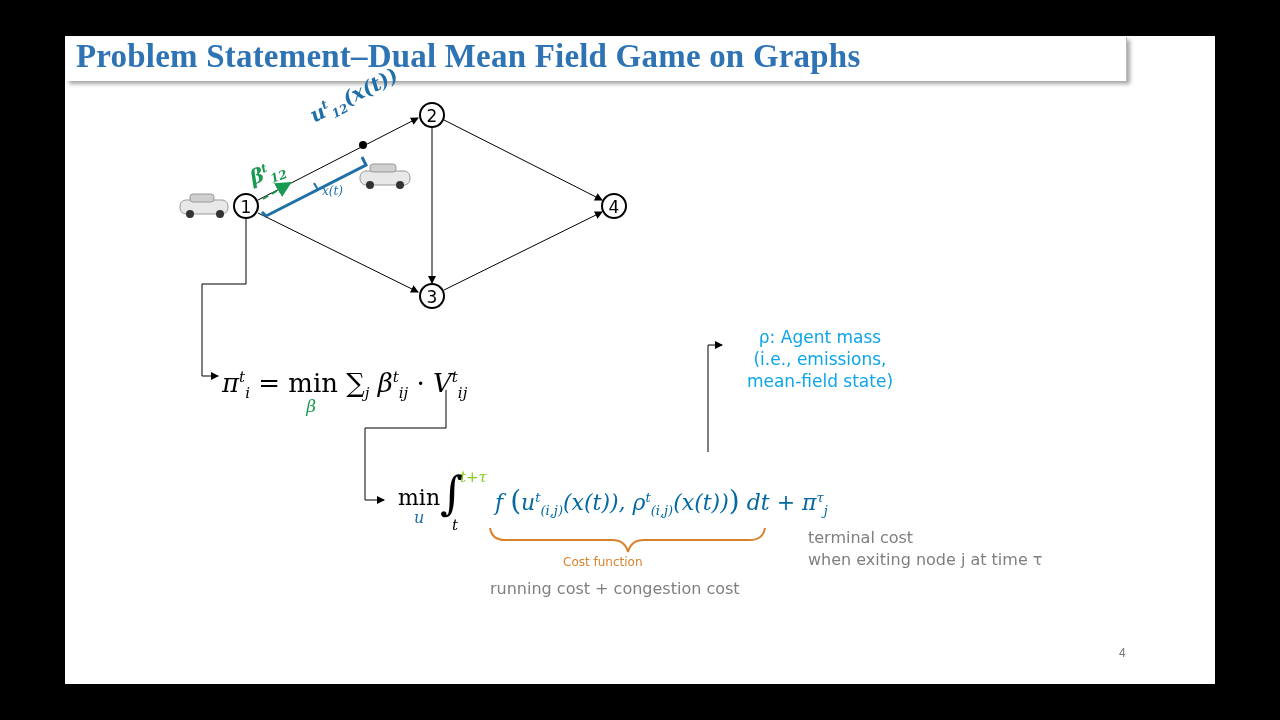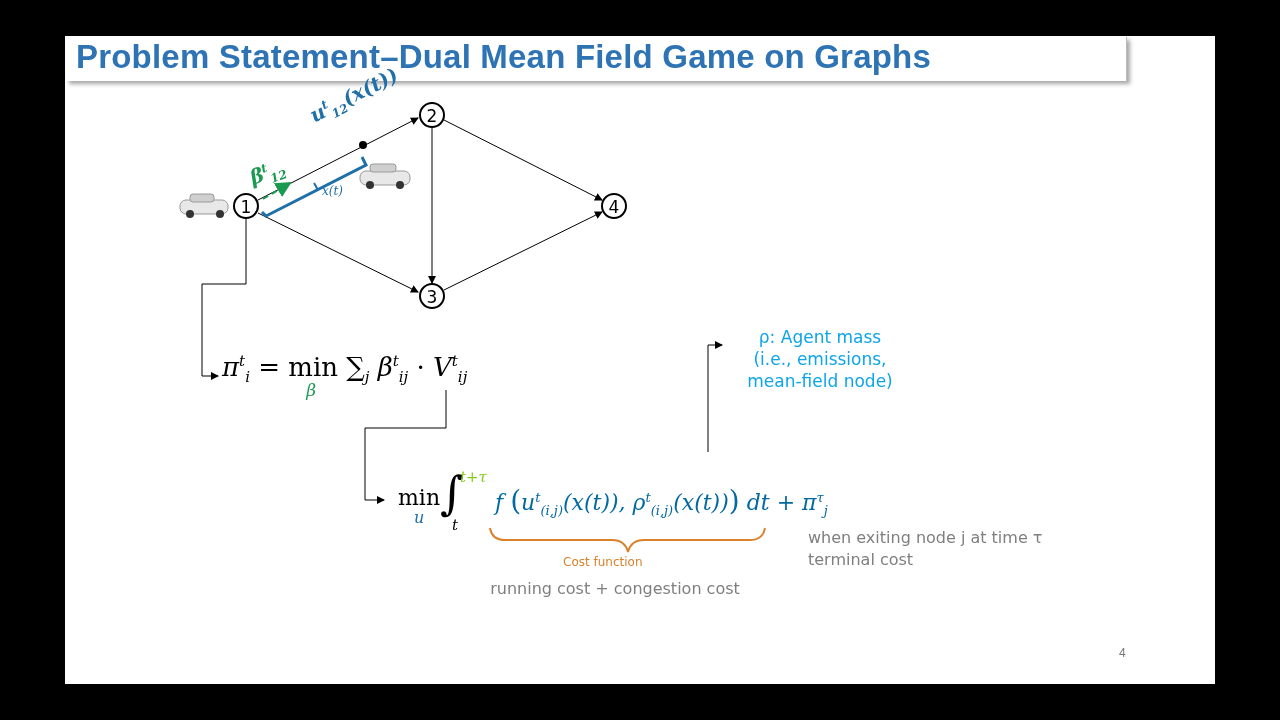--- a/index.html
+++ b/index.html
@@ -1,19 +1,19 @@
 <!DOCTYPE html>
 <html><head>
 <meta charset="utf-8">
 <style>
   html, body { margin:0; padding:0; }
   body { width:1280px; height:720px; background:#000; position:relative; overflow:hidden; font-family:"Liberation Sans", sans-serif; }
   #slide { position:absolute; left:65px; top:36px; width:1150px; height:648px; background:#fff; }
   #title-bar { position:absolute; left:66px; top:37px; width:1060px; height:44px; background:#fff; box-shadow:3px 3px 4px rgba(0,0,0,0.35); border-right:1px solid #bbb; }
-  #title { position:absolute; left:76px; top:38px; font-family:Liberation Sans, sans-serif; font-weight:bold; font-size:33px; color:#2E74B5; letter-spacing:0.2px; }
+  #title { position:absolute; left:76px; top:38px; font-family:Liberation Serif, serif; font-weight:bold; font-size:33px; color:#2E74B5; letter-spacing:0.2px; }
   svg#diagram { position:absolute; left:0; top:0; }
   .math { font-family:"DejaVu Serif", "Liberation Serif", serif; font-style:italic; position:absolute; white-space:nowrap; }
   .txt { font-family:"DejaVu Sans", sans-serif; position:absolute; white-space:nowrap; }
   #page-num { position:absolute; left:1119px; top:646px; font-size:12px; color:#777; font-family:"Liberation Sans", sans-serif; }
 </style>
 </head>
 <body>
 
 <div id="slide"></div>
 <div id="title-bar"></div>
@@ -75,21 +75,21 @@
   <polyline points="446,390 446,428 365,428 365,500 384,500" fill="none" stroke="#000" stroke-width="1" marker-end="url(#arr)"></polyline>
   <polyline points="708,452 708,345 722,345" fill="none" stroke="#000" stroke-width="1" marker-end="url(#arr)"></polyline>
 
   <path d="M490,528 Q492,540 505,540 L612,540 Q625,540 628,552 Q631,540 644,540 L750,540 Q763,540 765,528" fill="none" stroke="#D9822B" stroke-width="2"></path>
 </svg>
 
 <div class="math" style="left:318px;top:103px;color:#1F6FA8;font-size:20px;font-weight:bold;transform:rotate(-27deg);transform-origin:left bottom;"><span>u</span><sup style="font-size:12px">t</sup><sub style="font-size:12px">12</sub><span>(x(t))</span></div>
 <div class="math" style="left:250px;top:160px;color:#1A9950;font-size:20px;font-weight:bold;transform:rotate(-20deg);"><span>β</span><sup style="font-size:12px">t</sup><sub style="font-size:12px">12</sub></div>
 <div class="math" style="left:322px;top:184px;color:#1F6FA8;font-size:12px;">x(t)</div>
 
-<div class="math" style="left:222px;top:352px;font-size:26px;color:#000;">
+<div class="math" style="left:222px;top:368px;font-size:26px;color:#000;">
   <span>π</span><sup style="font-size:15px">t</sup><sub style="font-size:15px">i</sub>
   <span style="font-style:normal">=</span>
   <span style="font-style:normal;position:relative;display:inline-block;"><span>min</span><span style="position:absolute;left:18px;top:28px;font-size:17px;color:#1A9950;font-style:italic">β</span></span>
   <span style="font-style:normal">∑</span><sub style="font-size:15px">j</sub>
   <span>β</span><sup style="font-size:15px">t</sup><sub style="font-size:15px">ij</sub>
   <span style="font-style:normal">·</span>
   <span>V</span><sup style="font-size:15px">t</sup><sub style="font-size:15px">ij</sub>
 </div>
 
 <div class="math" style="left:398px;top:485px;font-size:22px;color:#000;font-style:normal;">min</div>
@@ -101,24 +101,24 @@
   <span>f</span>
   <span style="font-style:normal;font-size:28px">(</span><span>u</span><sup style="font-size:13px">t</sup><sub style="font-size:13px">(i,j)</sub><span>(x(t)),</span>
   <span>ρ</span><sup style="font-size:13px">t</sup><sub style="font-size:13px">(i,j)</sub><span>(x(t))</span><span style="font-style:normal;font-size:28px">)</span>
   <span>dt +</span>
   <span>π</span><sup style="font-size:13px">τ</sup><sub style="font-size:13px">j</sub>
 </div>
 
 <div class="txt" style="left:740px;top:326px;font-size:17px;color:#0ea5e9;text-align:center;line-height:22px;width:160px;">
   <div>ρ: Agent mass</div>
   <div>(i.e., emissions,</div>
-  <div>mean-field node)</div>
+  <div>mean-field state)</div>
 </div>
 <div class="txt" style="left:563px;top:555px;font-size:12px;color:#D9822B;text-align:center;">Cost function</div>
-<div class="txt" style="left:490px;top:578px;font-size:16px;color:#7F7F7F;text-align:center;width:250px;line-height:22px;">
+<div class="txt" style="left:490px;top:578px;font-size:16px;color:#7F7F7F;text-align:left;width:250px;line-height:22px;">
   <div>running cost + congestion cost</div>
 </div>
 <div class="txt" style="left:808px;top:527px;font-size:16px;color:#7F7F7F;line-height:22px;">
+  <div>terminal cost</div>
   <div>when exiting node j at time τ</div>
-  <div>terminal cost</div>
 </div>
 
 <div id="page-num">4</div>
 
 </body></html>

